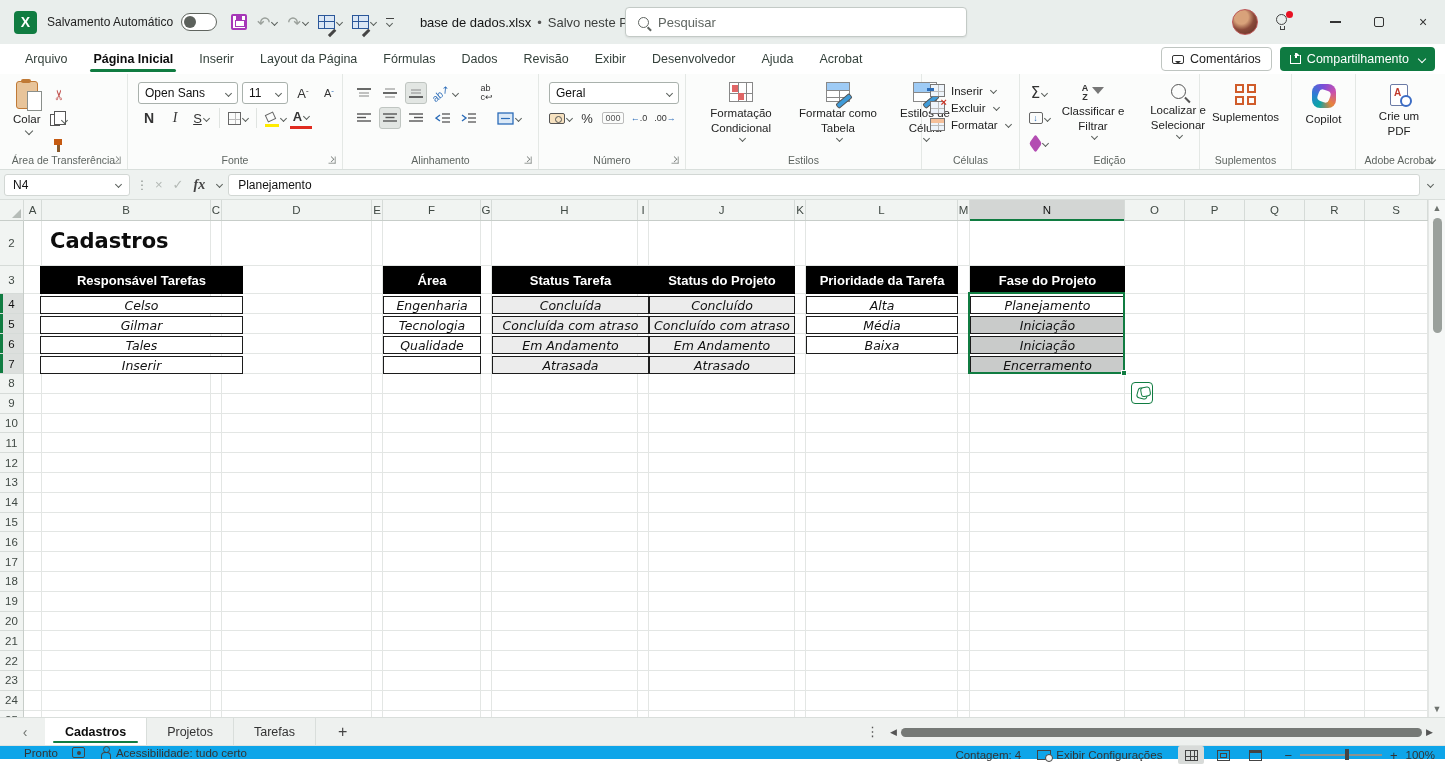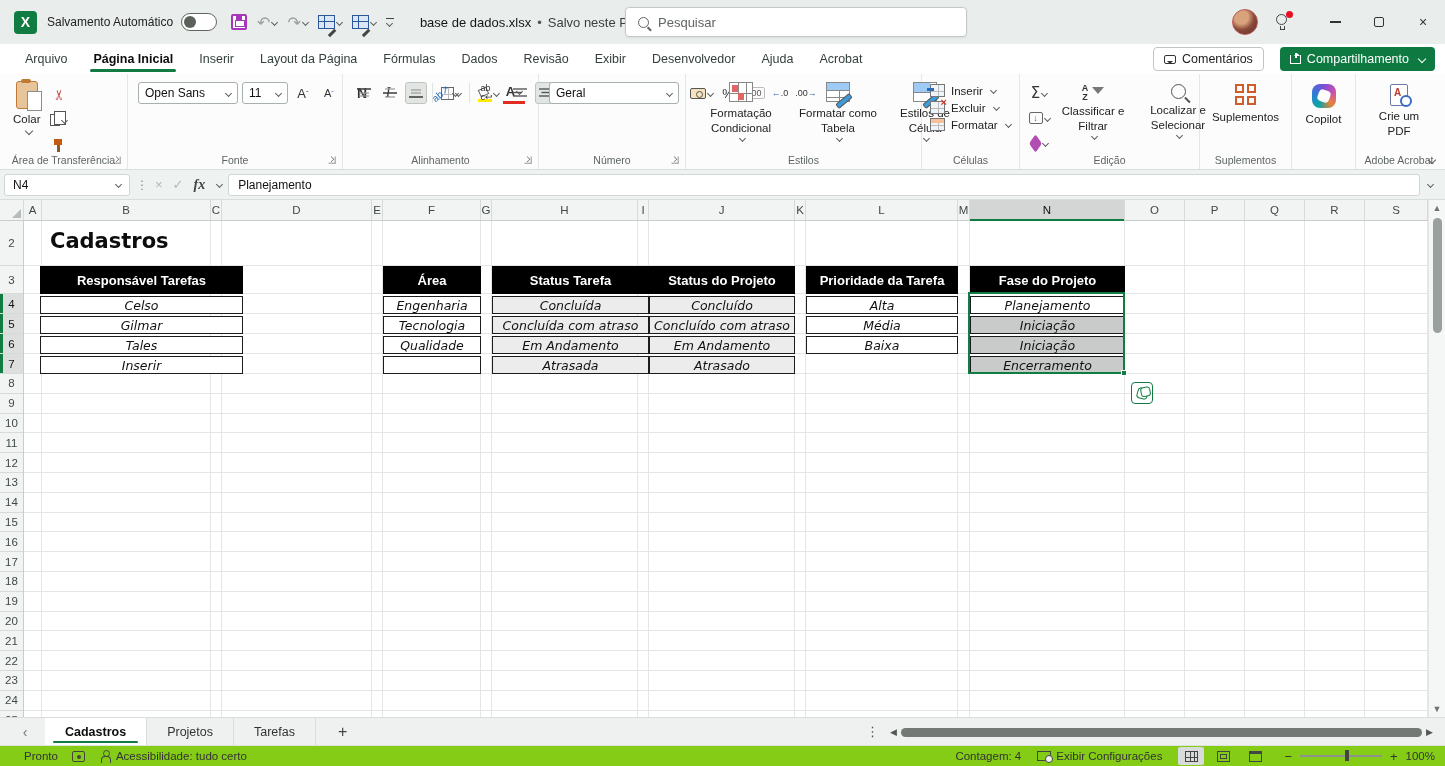--- a/index.html
+++ b/index.html
@@ -54,21 +54,21 @@
   .wbtn{width:44px;height:44px;display:flex;align-items:center;justify-content:center;color:#333;font-size:14px;}
   .wbtn .minbar{width:11px;height:1.4px;background:#333;}
   .wbtn .maxbox{width:10px;height:10px;border:1.4px solid #333;border-radius:2px;}
 
   
   .tabrow{position:absolute;left:0;top:44px;width:100%;height:30px;background:#fff;display:flex;align-items:center;}
   .rtabs{display:flex;align-items:flex-end;height:100%;padding-left:12px;gap:0;}
   .rtab{padding:0 13px;font-size:12.5px;color:#33403a;height:100%;display:flex;align-items:center;position:relative;white-space:nowrap;}
   .rtab.active{font-weight:bold;color:#0d0d0d;}
   .rtab.active:after{content:"";position:absolute;left:10px;right:10px;bottom:2px;height:3px;border-radius:2px;background:var(--green);}
-  .tabrow-right{position:absolute;right:10px;top:3px;display:flex;align-items:center;gap:16px;}
+  .tabrow-right{position:absolute;right:10px;top:3px;display:flex;align-items:center;gap:8px;}
   .btn-comments{display:flex;align-items:center;gap:6px;border:1px solid #bfc5c1;background:#fff;border-radius:4px;height:24px;padding:0 10px;font-size:12.5px;color:#222;}
   .bubble{width:12px;height:9px;border:1.4px solid #333;border-radius:2px;position:relative;}
   .bubble:after{content:"";position:absolute;left:2px;bottom:-4px;border:3px solid transparent;border-top-color:#333;}
   .btn-share{display:flex;align-items:center;gap:6px;background:#0e7a41;border-radius:4px;height:24px;padding:0 10px;font-size:12.5px;color:#fff;}
   .share-ic{width:11px;height:9px;border:1.3px solid #fff;border-top:none;position:relative;}
   .share-ic:after{content:"";position:absolute;left:3px;top:-5px;border:3px solid transparent;border-bottom-color:#fff;}
   .share-ic:before{content:"";position:absolute;left:4.5px;top:-2px;width:1.3px;height:5px;background:#fff;}
 
   
   .ribbon{position:absolute;left:0;top:74px;width:100%;height:96px;background:#fbfcfb;border-bottom:1px solid #d9dfdc;display:flex;}
@@ -84,21 +84,21 @@
   .clipboard-ic:after{content:"";position:absolute;right:-5px;bottom:-3px;width:13px;height:18px;background:#fff;border:1.2px solid #8a8f8b;}
   .scissors{font-size:14px;color:#c0504d;transform:rotate(-90deg);}
   .copy-ic{width:10px;height:12px;border:1.3px solid #555;background:#fff;position:relative;}
   .copy-ic:after{content:"";position:absolute;left:3px;top:-4px;width:10px;height:12px;border:1.3px solid #555;background:#fff;}
   .painter{width:12px;height:13px;position:relative;}
   .painter:before{content:"";position:absolute;left:2px;top:0;width:8px;height:6px;background:#c55a11;}
   .painter:after{content:"";position:absolute;left:5px;top:6px;width:2.5px;height:7px;background:#8a5a2b;}
 
   
   .combo{height:22px;background:#fff;border:1px solid #a9b1ac;border-radius:3px;display:flex;align-items:center;justify-content:space-between;padding:0 6px;font-size:12px;color:#111;}
-  .fg{display:flex;flex-direction:row;gap:11px;padding:2px 4px;}
+  .fg{display:flex;flex-direction:column;gap:3px;padding:2px 4px;}
   .fg-row{display:flex;align-items:center;gap:4px;}
   .bold-n{font-weight:900;font-size:14px;}
   .ital-i{font-style:italic;font-family:"Liberation Serif",serif;font-size:14px;}
   .und-s{text-decoration:underline;font-size:13px;}
   .borders-ic{width:13px;height:13px;border:1px solid #666;background:
      linear-gradient(#bbb 0 0) 0 6px/100% 1px no-repeat,
      linear-gradient(#bbb 0 0) 6px 0/1px 100% no-repeat;}
   .fill-ic{width:14px;height:10px;position:relative;}
   .fill-ic .bucket{width:9px;height:8px;border:1.4px solid #666;transform:rotate(-25deg);position:absolute;left:1px;top:0;}
   .fill-ic .bar{position:absolute;left:0;bottom:-4px;width:14px;height:3.5px;background:#ffeb00;}
@@ -215,21 +215,21 @@
   .stab{display:flex;align-items:center;padding:0 20px;font-size:12.5px;color:#333;border-right:1px solid #d9dedb;position:relative;white-space:nowrap;}
   .stab.active{background:#fff;font-weight:bold;color:#0d0d0d;}
   .stab.active:after{content:"";position:absolute;left:8px;right:8px;bottom:2px;height:2.5px;background:var(--green);border-radius:2px;}
   .addsheet{font-size:16px;color:#444;padding:0 22px;}
   .strip-dots{position:absolute;left:866px;color:#555;font-size:13px;}
   .hscroll{position:absolute;left:890px;right:12px;top:6px;height:16px;display:flex;align-items:center;gap:4px;}
   .hscroll .arr{color:#555;font-size:9px;}
   .hthumb{flex:1;height:9px;background:#757976;border-radius:5px;}
 
   
-  .statusbar{position:absolute;left:0;top:745px;width:100%;height:21px;background:#84cc16;border-top:1px solid #dfe3e0;display:flex;align-items:center;font-size:11.5px;color:#333;}
+  .statusbar{position:absolute;left:0;top:745px;width:100%;height:14px;background:#0ea5e9;border-top:1px solid #dfe3e0;display:flex;font-size:11.5px;color:#333;}
   .sb-left{display:flex;align-items:center;gap:14px;padding-left:24px;}
   .macro-ic{width:13px;height:11px;border:1.3px solid #444;border-radius:2px;position:relative;}
   .macro-ic:after{content:"";position:absolute;left:4px;top:3px;width:4px;height:4px;background:#444;border-radius:50%;}
   .acc{display:flex;align-items:center;gap:5px;}
   .person{width:12px;height:13px;position:relative;}
   .person:before{content:"";position:absolute;left:4px;top:0;width:5px;height:5px;border:1.3px solid #444;border-radius:50%;}
   .person:after{content:"";position:absolute;left:2px;top:6px;width:8px;height:6px;border:1.3px solid #444;border-bottom:none;border-radius:4px 4px 0 0;}
   .sb-right{position:absolute;right:10px;display:flex;align-items:center;gap:16px;}
   .disp-ic{width:14px;height:10px;border:1.3px solid #444;position:relative;}
   .disp-ic:after{content:"";position:absolute;right:-3px;bottom:-3px;width:6px;height:6px;border:1.3px solid #444;border-radius:50%;background:#f2f4f3;}

